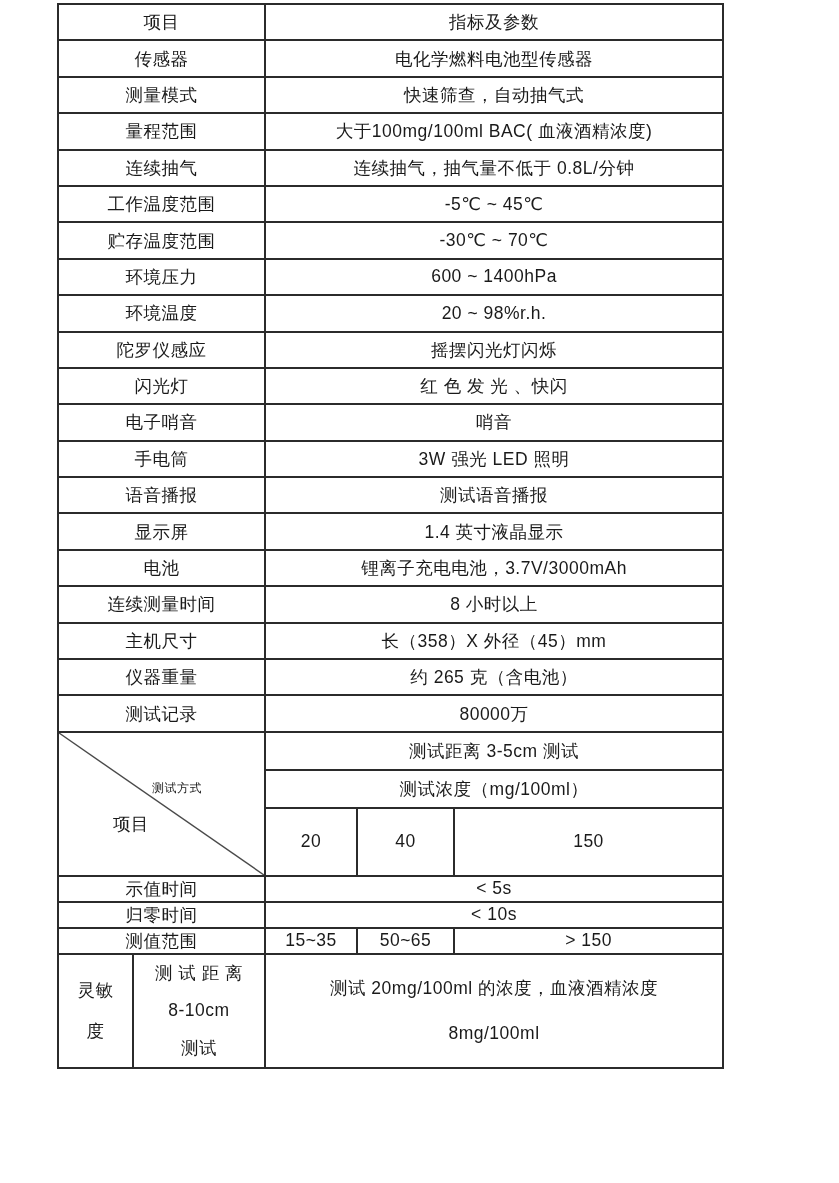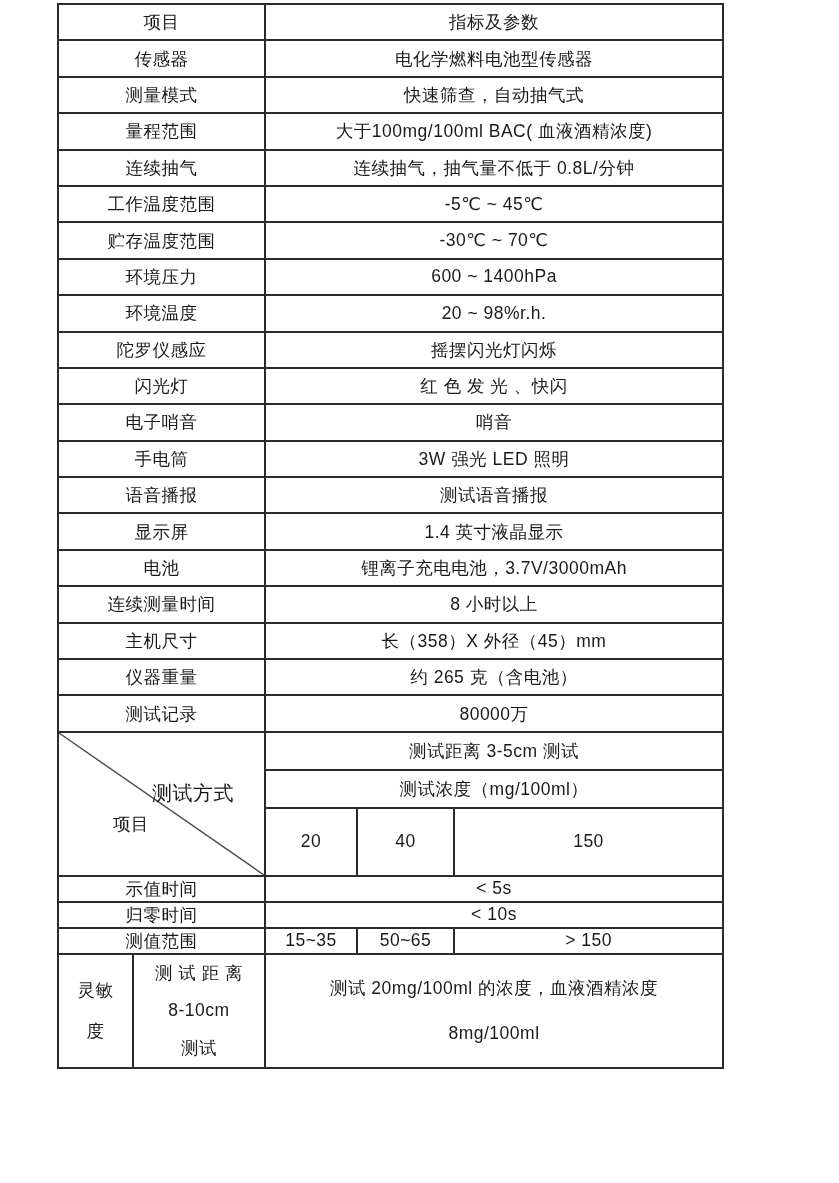--- a/index.html
+++ b/index.html
@@ -25,21 +25,21 @@
     vertical-align: middle;
     overflow: hidden;
   }
   tr.r { height: 36.4px; }
   td.big { font-size: 20px; }
   td.sp { letter-spacing: 2px; }
   
   td.diag-cell { position: relative; padding: 0; }
   .diag-wrap { position: relative; width: 100%; height: 142px; }
   .diag-svg { position: absolute; left: 0; top: 0; width: 100%; height: 100%; display: block; }
-  .diag-top { position: absolute; left: 93px; top: 47px; font-size: 20px; white-space: nowrap; }
+  .diag-top { position: absolute; left: 93px; top: 47px; font-size: 12px; white-space: nowrap; }
   .diag-bottom { position: absolute; left: 54px; top: 79px; font-size: 17.5px; white-space: nowrap; }
   
   td.sens-label { text-align: left; padding-left: 13px; margin-top: 47px; }
   td.sens-label .ln { display: block; line-height: 41px; }
   td.sens-cond { text-align: left; padding-left: 13px; }
   td.sens-cond .ln { display: block; line-height: 37.5px; white-space: nowrap; }
   td.sens-val .ln { display: block; line-height: 45px; }
   .ln { display: block; }
 </style>
 </head>

